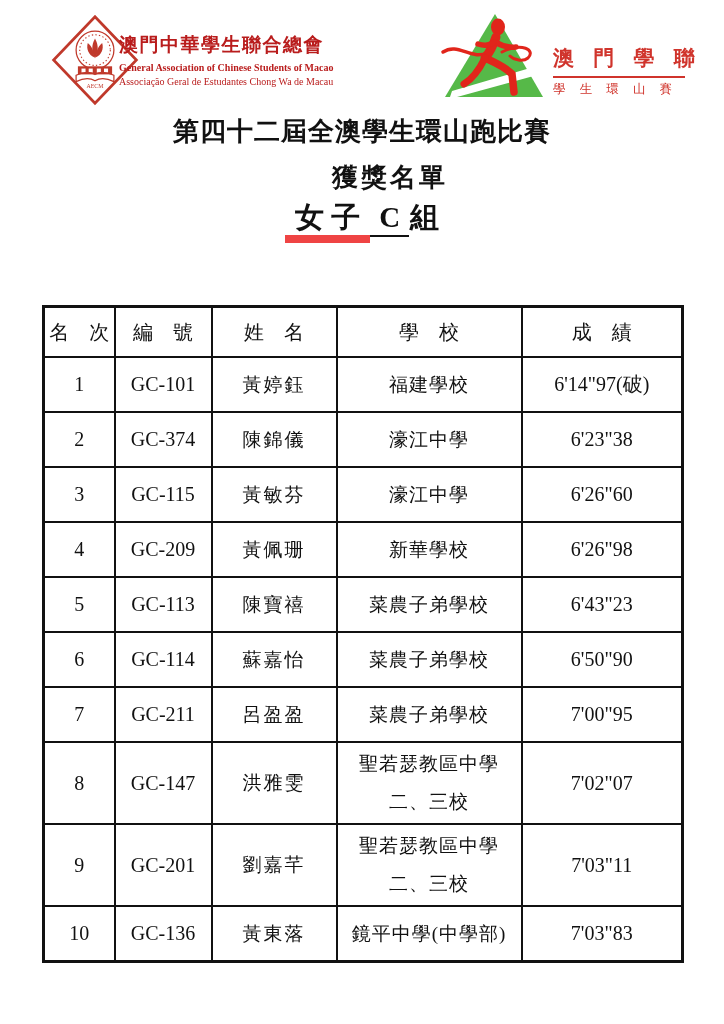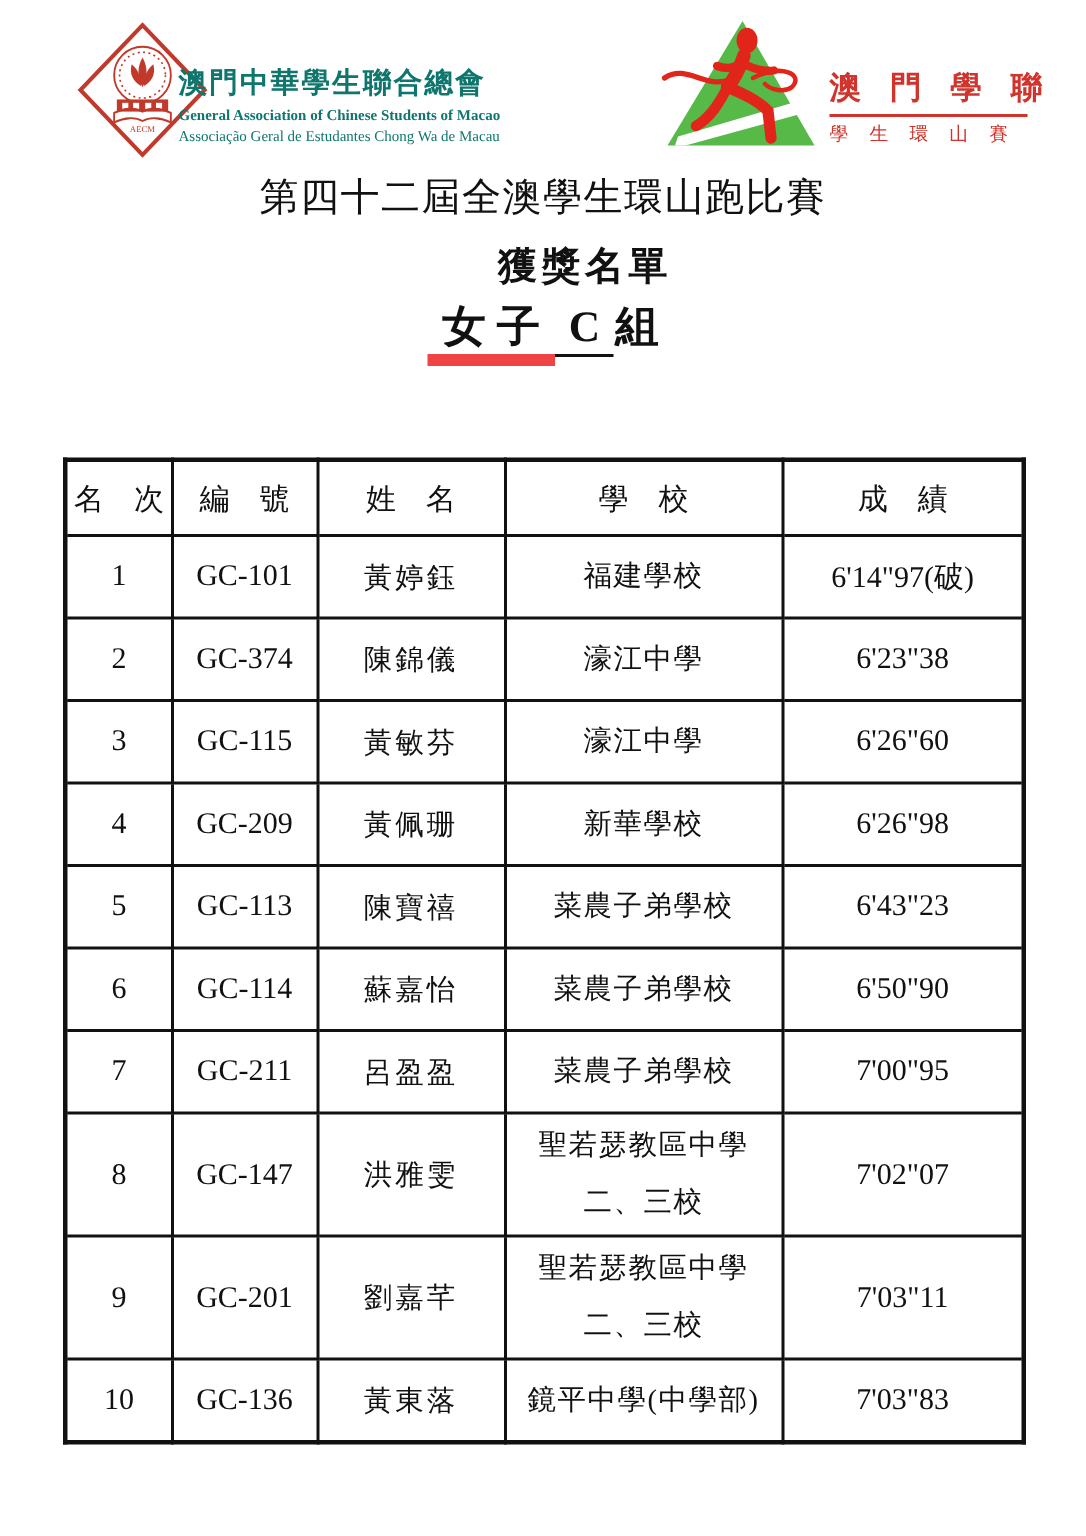--- a/index.html
+++ b/index.html
@@ -3,33 +3,33 @@
 <meta charset="utf-8">
 <style>
   html,body { margin:0; padding:0; background:#888; }
   .page {
     position:relative; width:724px; height:1024px; margin:0 auto;
     background:#ffffff; overflow:hidden;
     font-family:"Liberation Serif", serif; color:#111;
   }
   
   .logo-left { position:absolute; left:50px; top:14px; width:90px; height:92px; }
-  .org-text { position:absolute; left:119px; top:42px; width:300px; color:#0f766e; }
+  .org-text { position:absolute; left:119px; top:32px; width:300px; color:#b91c1c; }
   .org-zh { font-size:19px; font-weight:bold; letter-spacing:1.5px; white-space:nowrap; }
   .org-en { font-size:10px; font-weight:bold; margin-top:4px; white-space:nowrap; }
   .org-pt { font-size:10px; margin-top:3px; white-space:nowrap; }
   
   .logo-right { position:absolute; left:440px; top:12px; width:106px; height:88px; }
   .right-text { position:absolute; left:553px; top:44px; width:136px; color:#d0342c; }
   .rt1 { font-size:21px; font-weight:bold; letter-spacing:7px; white-space:nowrap; }
   .rt-rule { border:0; border-top:2px solid #d0342c; margin:4px 0 3px 0; width:132px; }
   .rt2 { font-size:12.5px; letter-spacing:5.5px; white-space:nowrap; color:#d0342c; }
   
   .title-event { position:absolute; top:114px; left:0; width:100%; text-align:center;
-    font-size:26px; font-weight:normal; letter-spacing:1px; }
+    font-size:26px; font-weight:bold; letter-spacing:1px; }
   .title-sub { position:absolute; top:160px; left:0; width:100%; text-align:center;
     font-size:26px; font-weight:bold; letter-spacing:3px;margin-left:28px; }
   .title-group { position:absolute; top:198px; left:0; width:100%; text-align:center;
     font-size:29px; font-weight:bold; }
   .title-group .seg { border-bottom:8px solid #ef4444; padding:0 10px 2px 10px; }
   .title-group .seg-letter { border-bottom:2px solid #111; padding:0 9px 2px 9px;
     font-family:"Liberation Serif", serif; }
   .title-group .plain { padding-left:1px; }
   
   table.results { position:absolute; left:42px; top:287px; width:639px;

